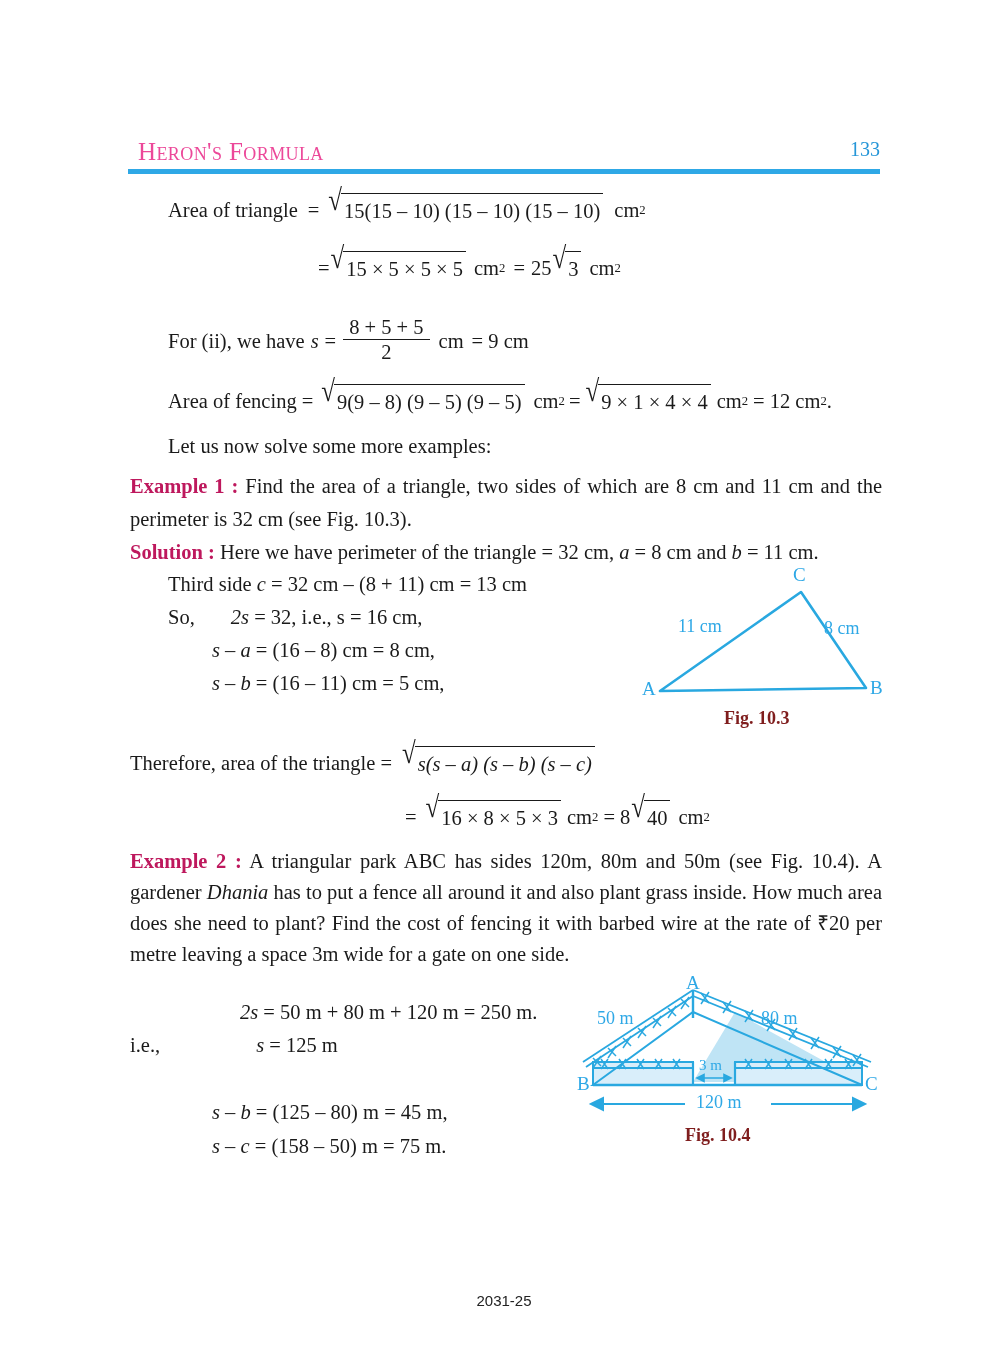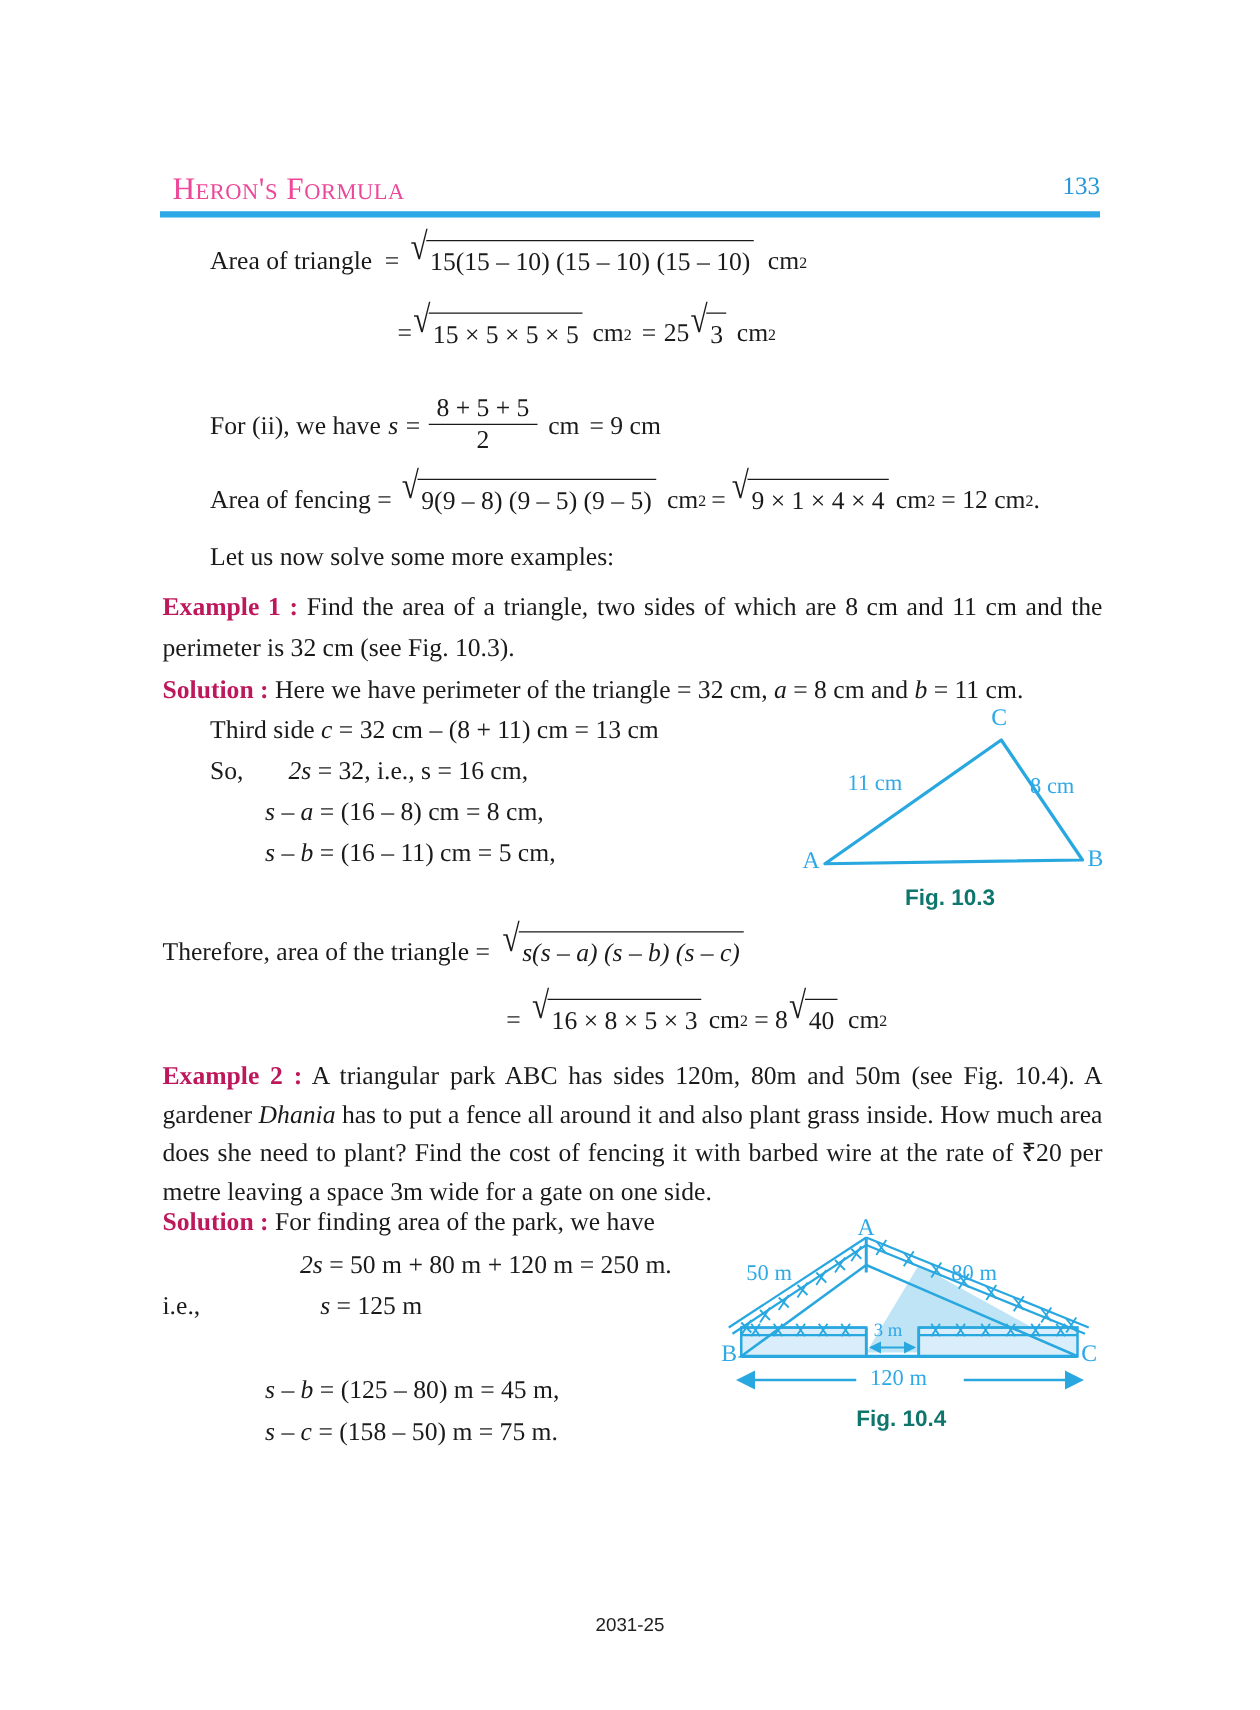--- a/index.html
+++ b/index.html
@@ -133,24 +133,24 @@
     font-size: 20.5px;
     line-height: 22px;
   }
 
   
   .fig {
     position: absolute;
   }
   .fig-caption {
     position: absolute;
-    color: #0f766e;
+    color: #7f1d1d;
     font-weight: bold;
     font-size: 18px;
-    font-family: Liberation Sans, sans-serif;
+    font-family: Liberation Serif, serif;
     white-space: nowrap;
   }
   .fig-label {
     position: absolute;
     color: #2ea8e6;
     font-size: 18px;
     font-family: "Liberation Serif", serif;
     white-space: nowrap;
   }
   .fig-vertex {
@@ -317,23 +317,20 @@
       </span>
       <span style="padding-left:7px;">cm</span>
         <sup class="sq">2</sup>
     </span>
   </div>
 
   <div class="para" style="left:130px; top:846px; width:752px; line-height:31px;">
     <span class="lead">Example 2 :</span><span> A triangular park ABC has sides 120m, 80m and 50m (see Fig. 10.4). A gardener </span><span class="it">Dhania</span><span> has to put a fence all around it and also plant grass inside. How much area does she need to plant? Find the cost of fencing it with barbed wire at the rate of ₹20 per metre leaving a space 3m wide for a gate on one side.</span>
   </div>
 
-  <div class="blk" style="left:130px; top:962px;">
-    <span class="lead">Solution :</span><span> For finding area of the park, we have</span>
-  </div>
 
   <div class="blk" style="left:240px; top:996px;">
     <span class="it">2s</span><span> =  50 m + 80 m + 120 m = 250 m.</span>
   </div>
   <div class="blk" style="left:130px; top:1029px;">
     <span>i.e.,</span><span class="it" style="padding-left:96px;">s</span><span> =  125 m</span>
   </div>
   <div class="blk" style="left:212px; top:1096px;">
     <span class="it">s – b</span><span> = (125 – 80) m = 45 m,</span>
   </div>

